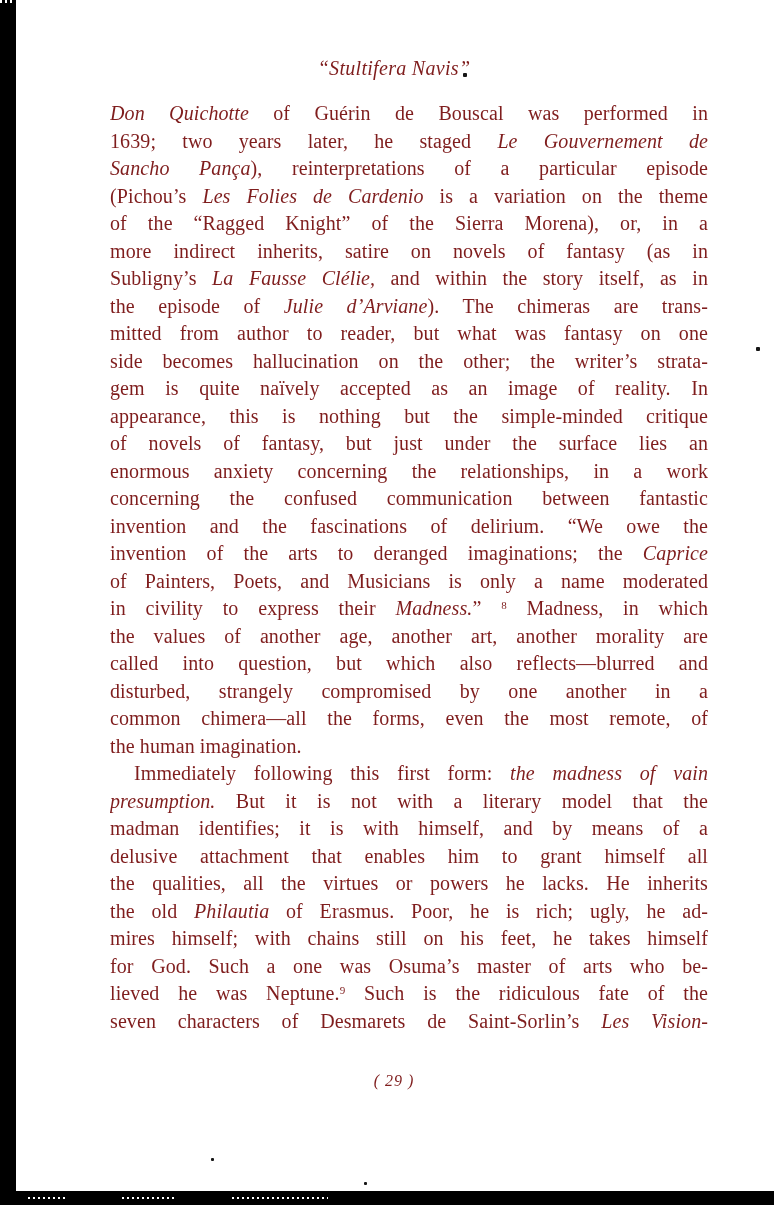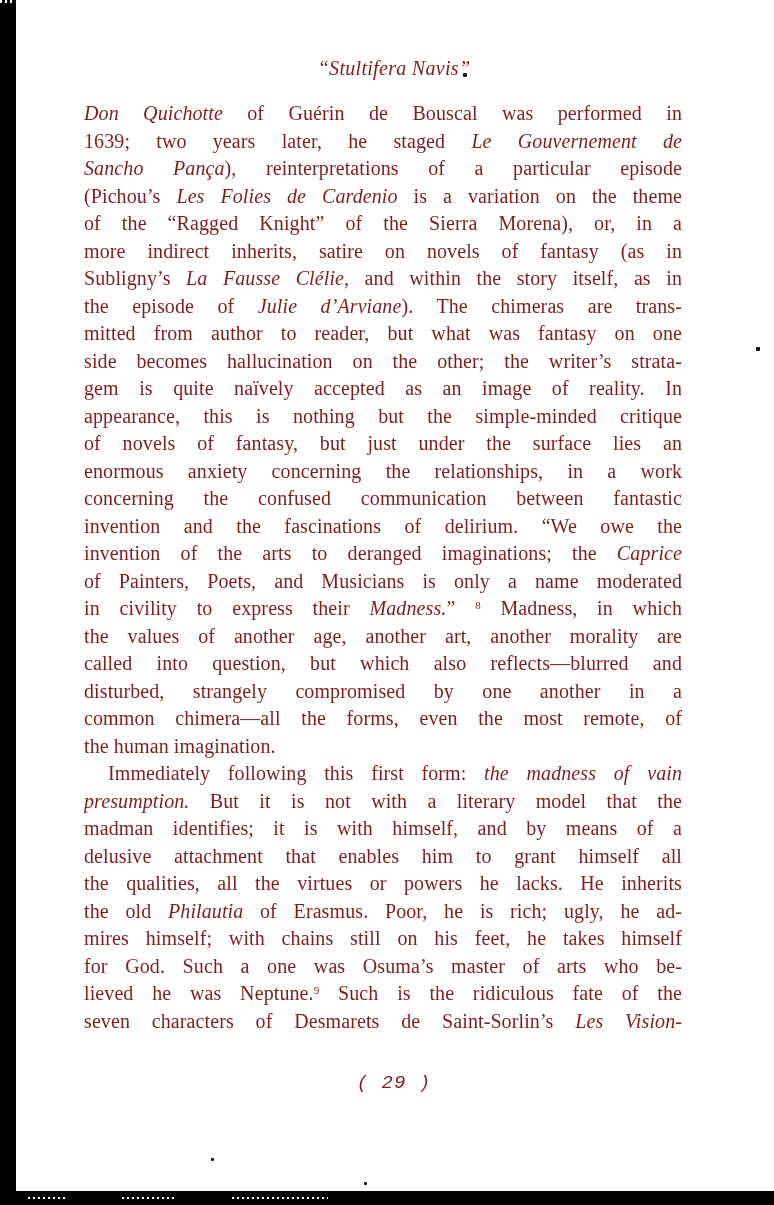--- a/index.html
+++ b/index.html
@@ -50,21 +50,21 @@
   .running-head {
     position: absolute; left: 95px; top: 57px;
     width: 598px;
     text-align: center;
     font-style: italic;
     font-size: 20px;
     letter-spacing: 0.3px;
   }
 
   .body-block {
-    position: absolute; left: 84px; top: 100px;
+    position: absolute; left: 110px; top: 100px;
     width: 598px;
     font-size: 20px;
   }
   .line {
     line-height: 27.5px;
     height: 27.5px;
     overflow: hidden;
     text-align: justify;
     text-align-last: justify;
     letter-spacing: 0.1px;
@@ -75,23 +75,22 @@
     font-size: 11px;
     line-height: 0;
     vertical-align: 6px;
   }
 
   .page-number {
     position: absolute; left: 95px; top: 1072px;
     width: 598px;
     text-align: center;
     font-style: italic;
-    font-size: 19px;
+    font-size: 16px;
     letter-spacing: 1px;
-    font-family: Liberation Mono, monospace;
   }
 </style>
 </head>
 <body>
 
 <div class="page">
 
   <div class="left-bar"></div>
   <div class="left-bar-dots"></div>
 

